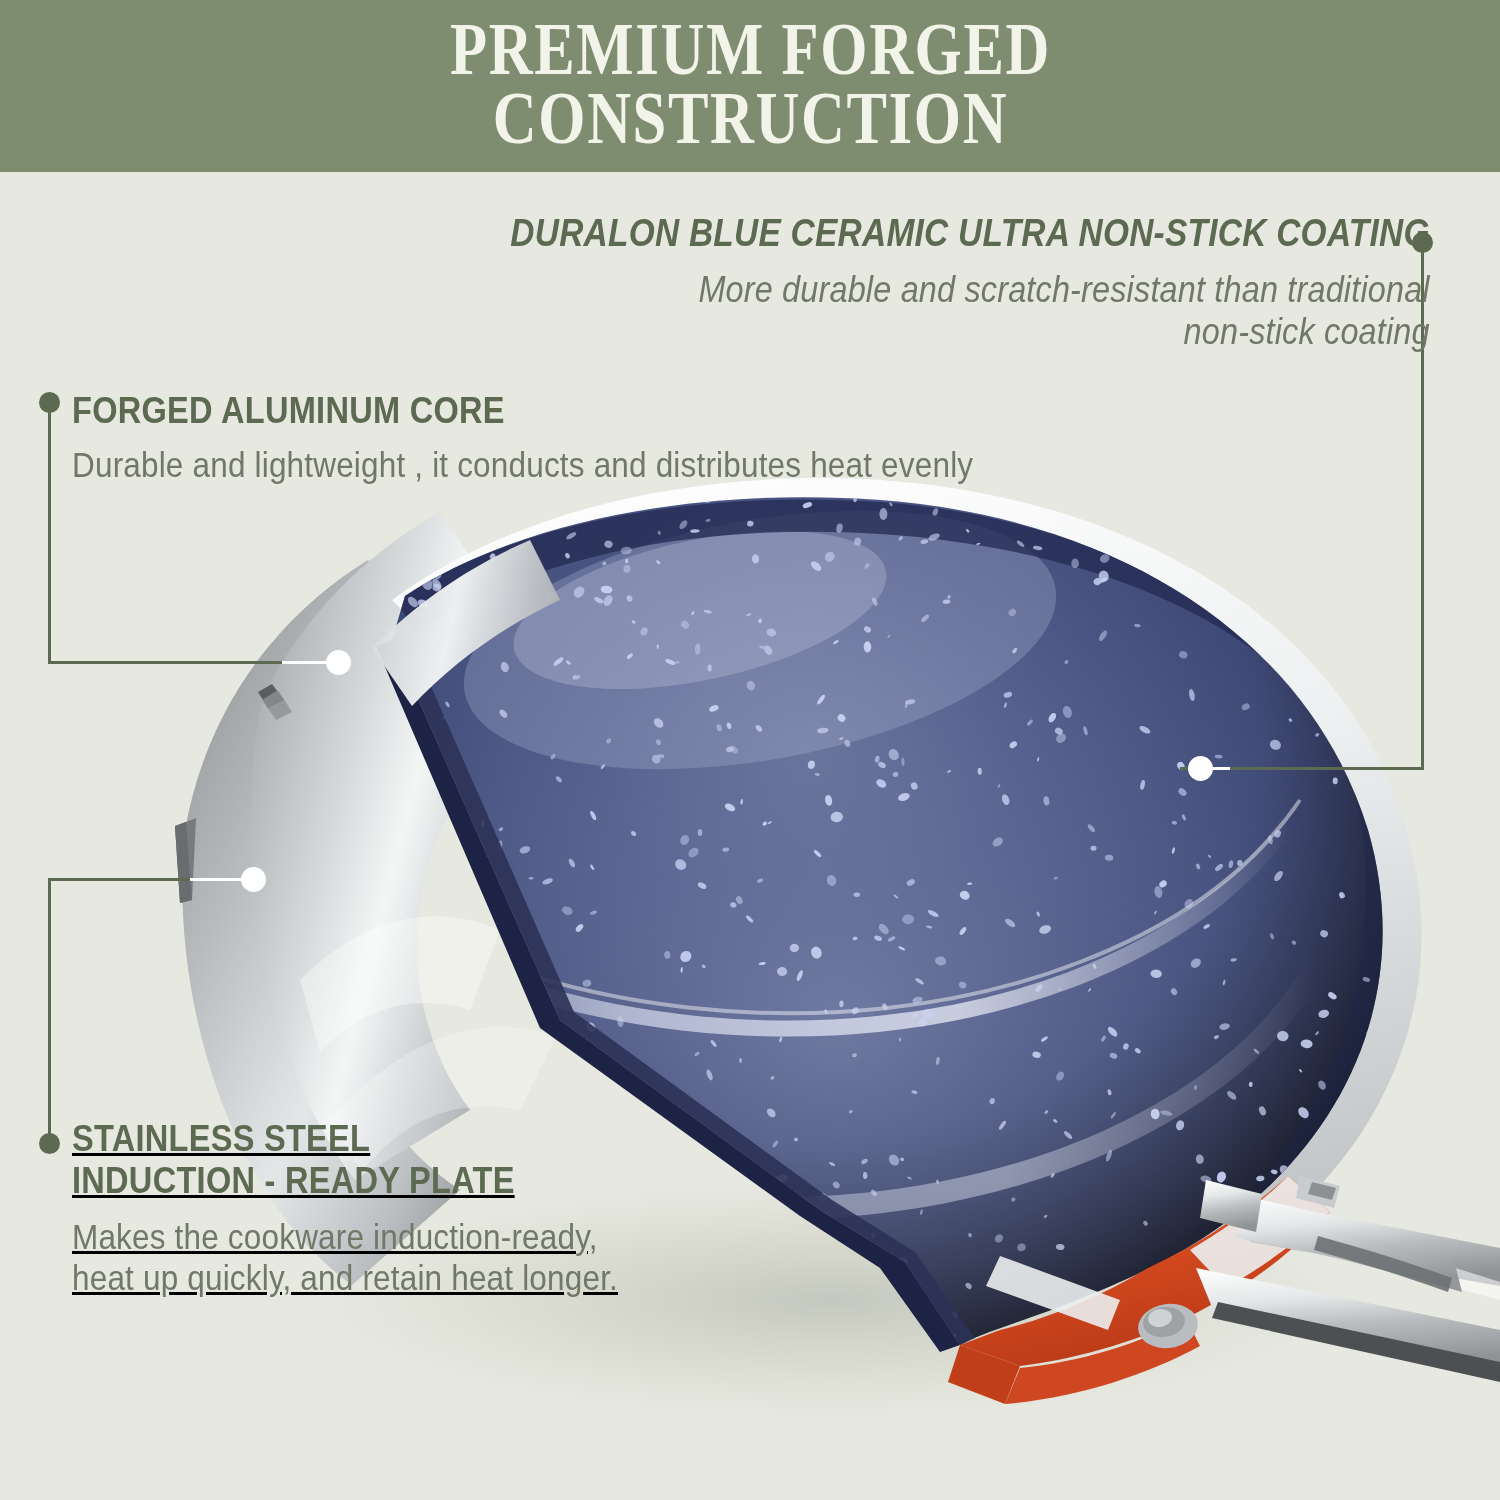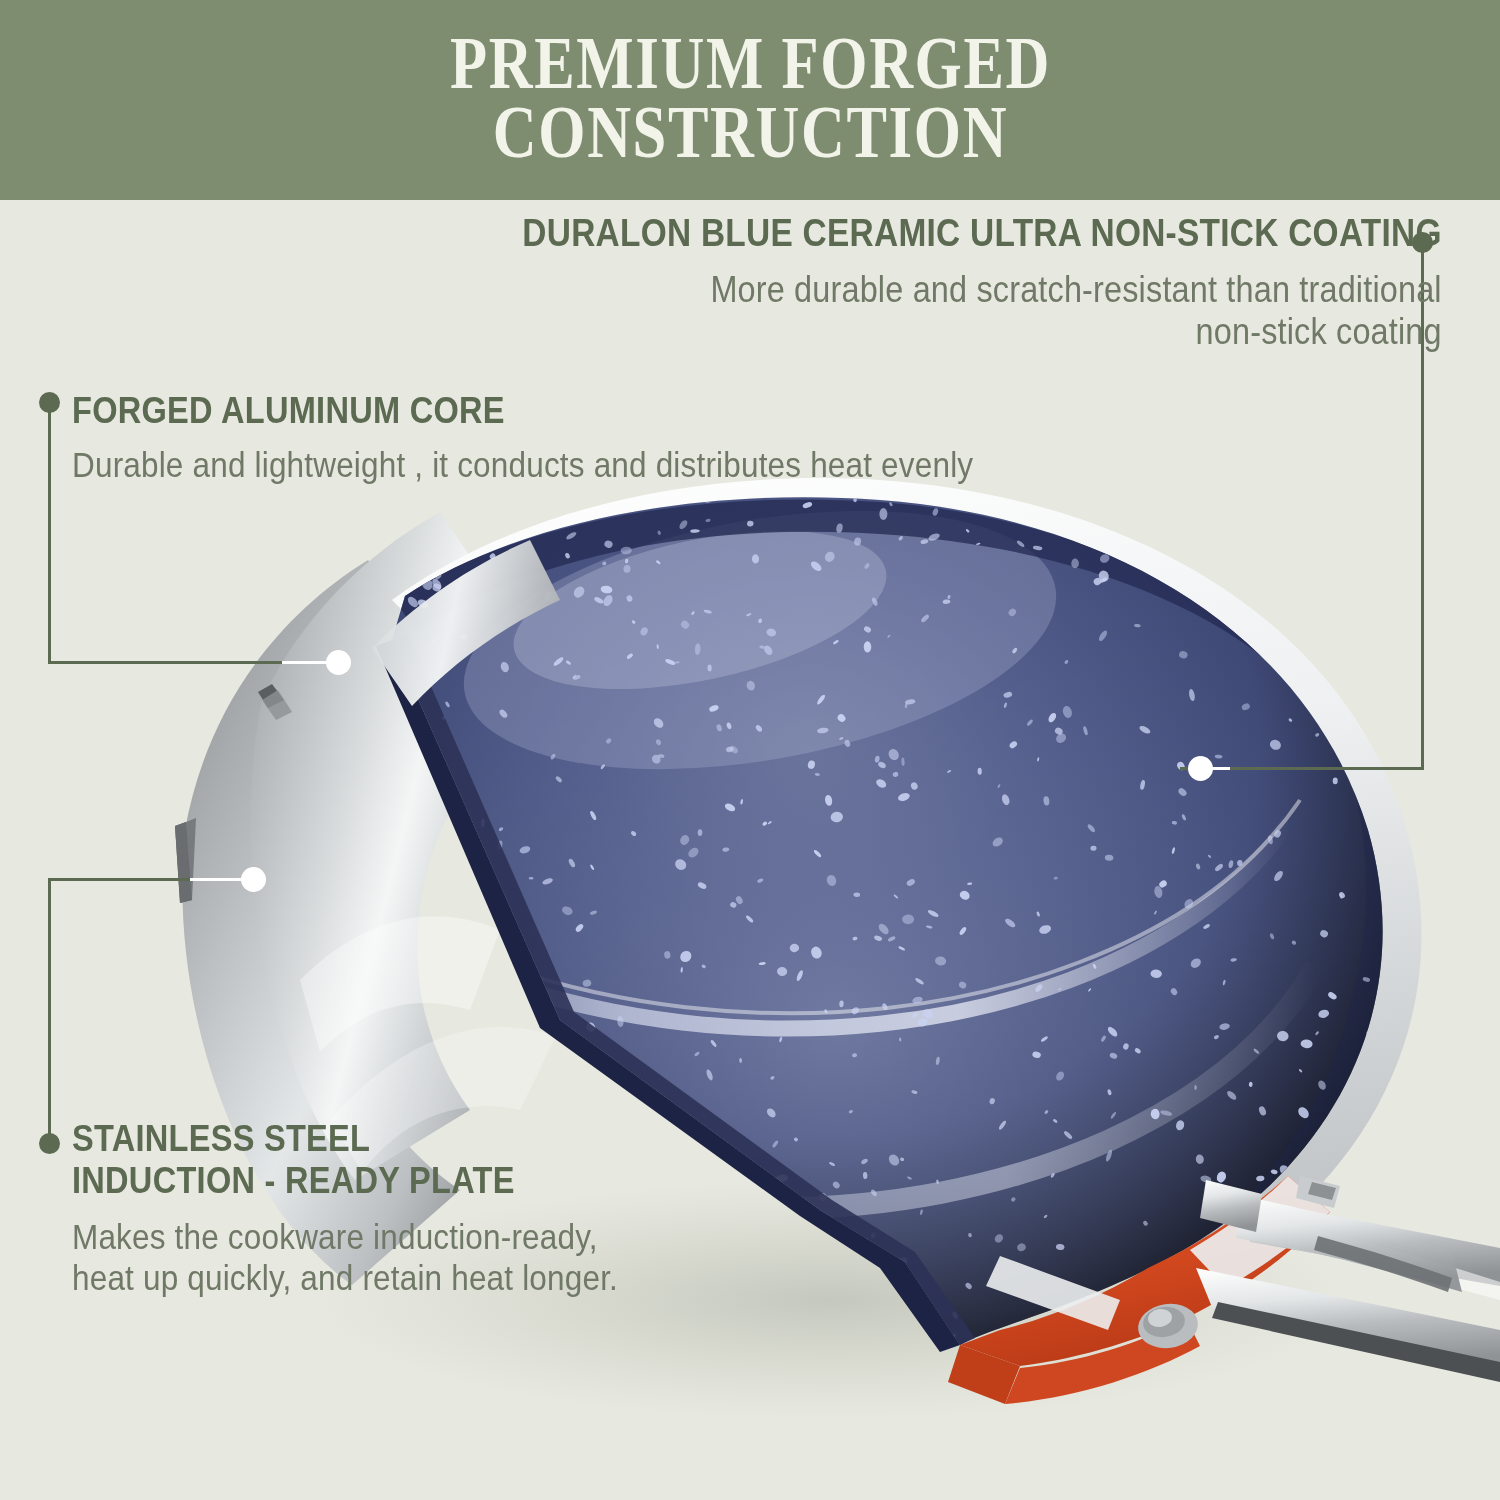--- a/index.html
+++ b/index.html
@@ -6,21 +6,21 @@
   body{
     width:1500px;height:1500px;
     background:#e7e8df;
     font-family:"Liberation Sans", sans-serif;
     overflow:hidden;
     position:relative;
   }
 
   
   .header-band{
-    position:absolute;left:0;top:0;width:1500px;height:200px;
+    position:absolute;left:0;top:0;width:1500px;height:172px;
     background:#7e8d70;
     display:flex;align-items:center;justify-content:center;
   }
   .header-title{
     font-family:"Liberation Serif", serif;
     font-weight:bold;
     color:#f2f4ea;
     font-size:74px;
     line-height:0.93;
     text-align:center;
@@ -48,30 +48,30 @@
     font-size:35px;
     line-height:1.18;
     letter-spacing:0.2px;
     transform:scaleX(0.9);
     white-space:pre-line;
   }
   .r-align .c-head,.r-align .c-body{transform-origin:right center;text-align:right;}
   .l-align .c-head,.l-align .c-body{transform-origin:left center;text-align:left;}
 
   
-  #blk-coating{right:58px;top:212px;}
+  #blk-coating{right:70px;top:212px;font-style:italic;}
   #blk-coating .c-head{font-size:38px;}
   #blk-coating .c-body{margin-top:14px;font-size:36px;}
 
   
   #blk-core{left:72px;top:390px;}
   #blk-core .c-body{margin-top:12px;}
 
   
-  #blk-plate{left:72px;top:1118px;}
+  #blk-plate{left:72px;top:1118px;text-decoration:underline;}
   #blk-plate .c-body{margin-top:14px;}
 
   
   .conn{position:absolute;pointer-events:none;}
   .dot-dark{
     position:absolute;width:21px;height:21px;border-radius:50%;
     background:#5c6a52;
   }
   .dot-white{
     position:absolute;width:25px;height:25px;border-radius:50%;

